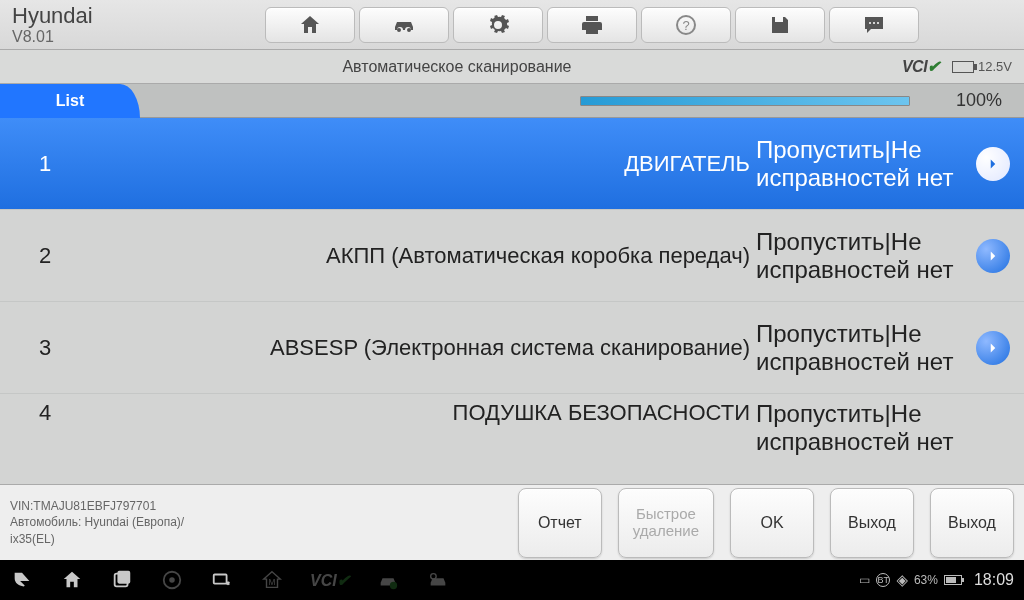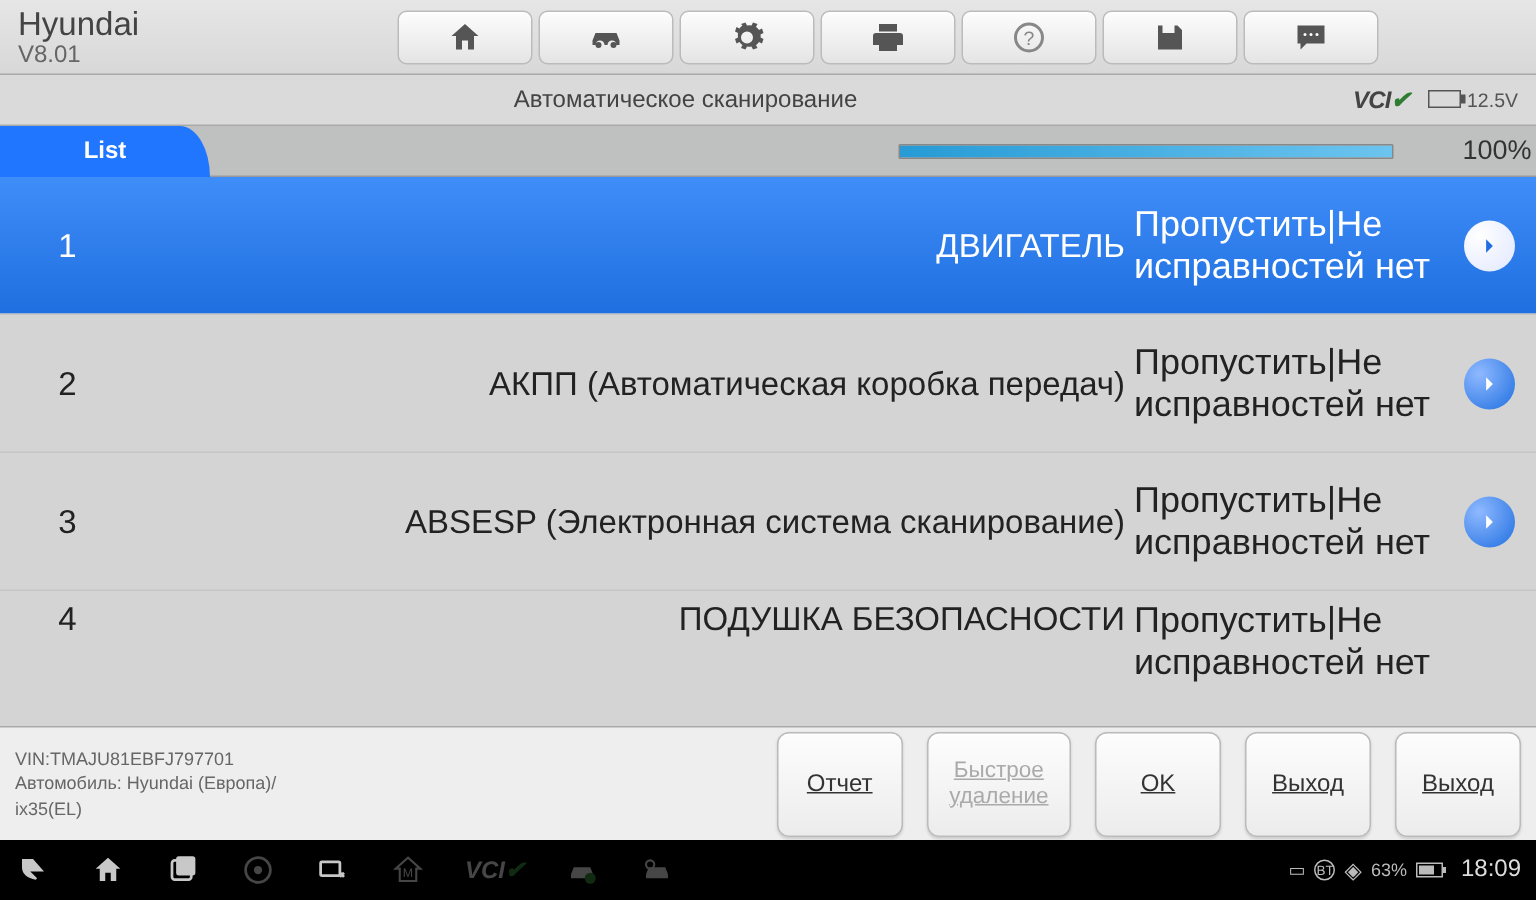--- a/index.html
+++ b/index.html
@@ -21,21 +21,21 @@
   
   .subhdr { height: 34px; display:flex; align-items:center; padding: 0 12px; background:#d9dad9; border-bottom:1px solid #aaa; color:#444; font-size:16px; }
   .subhdr .title { flex:1; text-align:center; }
   .vci { font-weight:bold; font-style:italic; font-size:16px; margin-right:12px; letter-spacing:-0.5px;}
   .vci .g { color:#2e7d32; }
   .batticon { display:inline-block; width:22px; height:12px; border:1.5px solid #555; position:relative; margin-right:4px; vertical-align:-1px;}
   .batticon::after { content:''; position:absolute; right:-4px; top:2px; width:3px; height:6px; background:#555;}
   .voltage { font-size:13px; color:#555;}
 
   
-  .progrow { height: 34px; background:#bfc1c0; display:flex; align-items:center; padding:0 3px 0 0; border-bottom:1px solid #999;}
+  .progrow { height: 34px; background:#bfc1c0; display:flex; align-items:center; padding:0 22px 0 0; border-bottom:1px solid #999;}
   .tab { background:#2176ff; color:#fff; font-size:16px; font-weight:bold; height:34px; width:140px;
          display:flex; align-items:center; justify-content:center; position:relative;
          border-top-right-radius: 20px 34px; }
   .progspacer{flex:1}
   .progbar { width:330px; height:10px; background: linear-gradient(90deg,#269bd6,#6cc4ef); border:1px solid #888; border-radius:1px; margin-right:46px;}
   .progpct { font-size:18px; color:#333; }
 
   
   .list { flex:1; overflow:hidden; background:#d3d4d3; }
   .row { display:flex; align-items:center; height: 92px; border-bottom:1px solid #c5c7c6; padding: 0 14px 0 0;}
@@ -52,21 +52,21 @@
   .row:not(.sel) .go svg { fill:#fff; }
   .row.cut { height: 40px; border-bottom:none;}
   .row.cut .stat, .row.cut .sys, .row.cut .num { overflow:hidden; align-self:flex-start; padding-top:6px;}
 
   
   .botbar { height:76px; background:#eeeeee; border-top:1px solid #aaa; display:flex; align-items:center; padding: 0 10px; gap:16px; }
   .info { flex:1; font-size:12px; color:#666; line-height:1.35; }
   .abtn { min-width:84px; height:70px; padding:12px 14px; background: linear-gradient(#fdfdfd,#ececec);
           border:1px solid #bbb; border-radius:8px; font-size:16px; color:#333;
           display:flex; align-items:center; justify-content:center; text-align:center; cursor:pointer;
-          box-shadow: 0 1px 2px rgba(0,0,0,.15), inset 0 1px 0 #fff; text-decoration: underline;}
+          box-shadow: 0 1px 2px rgba(0,0,0,.15), inset 0 1px 0 #fff;}
   .abtn.disabled { color:#aaa; }
   .abtn.two { line-height:1.1; font-size:15px;}
 
   
   .navbar { height: 40px; background:#000; display:flex; align-items:center; padding:0 10px; color:#c8c8c8; font-size:14px;}
   .navicons { display:flex; gap:26px; align-items:center; }
   .navicons .dark { opacity:.35; }
   .nspacer{flex:1}
   .sys-icons { display:flex; gap:6px; align-items:center; color:#bbb; font-size:12px;}
   .clock { font-size:16px; margin-left:6px; color:#ddd;}

